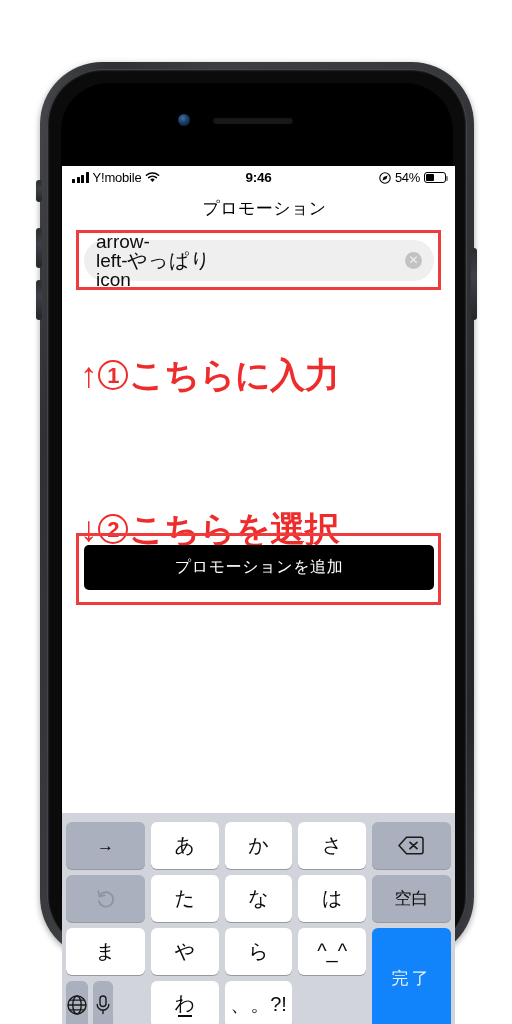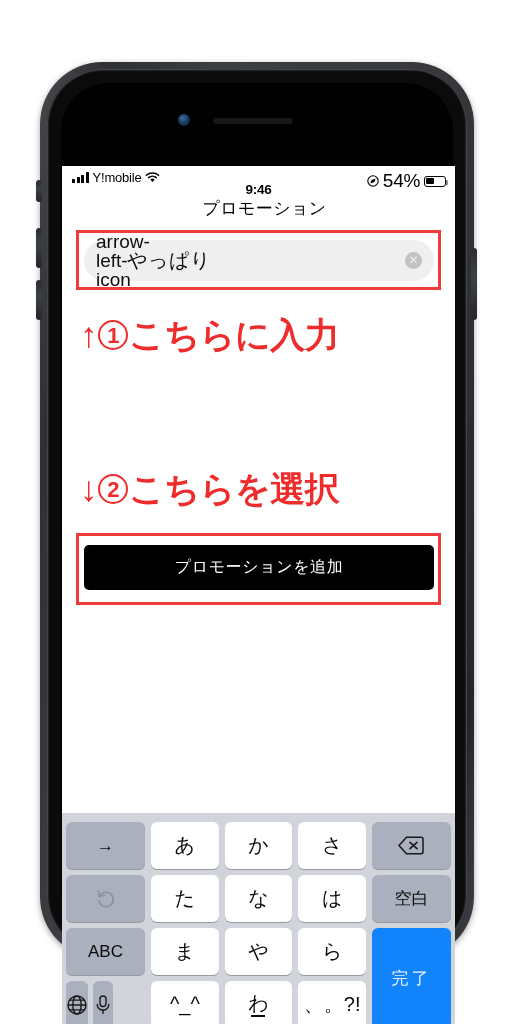--- a/index.html
+++ b/index.html
@@ -128,36 +128,36 @@
   .signal-bars i:nth-child(3){ height: 8.5px; }
   .signal-bars i:nth-child(4){ height: 11px; }
   #carrier-name {
     font-size: 13px;
     color: #000;
     letter-spacing: -0.2px;
   }
   #status-time {
     position: absolute;
     left: 0; right: 0;
-    top: 16px;
+    top: 4px;
     text-align: center;
     font-size: 13.5px;
     font-weight: bold;
     color: #000;
     letter-spacing: -0.2px;
   }
   #status-right {
     position: absolute;
     right: 9px;
     top: 4px;
     display: flex;
     align-items: center;
     gap: 4px;
   }
-  #battery-pct { font-size: 19px; color: #000; letter-spacing: -0.3px; }
+  #battery-pct { font-size: 13px; color: #000; letter-spacing: -0.3px; }
   #battery-shell {
     position: relative;
     width: 22px;
     height: 11px;
     border: 1.3px solid #000;
     border-radius: 3px;
     box-sizing: border-box;
   }
   #battery-fill {
     position: absolute;
@@ -244,20 +244,21 @@
   }
 
   
   .anno-text {
     position: absolute;
     color: #ee2c2c;
     font-weight: bold;
     font-size: 35px;
     letter-spacing: -0.5px;
     white-space: nowrap;
+    margin-top: 40px;
   }
   #anno-text-1 { left: 18px; top: 146px; }
   #anno-text-2 { left: 18px; top: 300px; }
   .anno-num {
     display: inline-block;
     border: 2.6px solid #ee2c2c;
     border-radius: 50%;
     width: 30px;
     height: 30px;
     line-height: 27px;
@@ -432,21 +433,20 @@
         <svg class="svg-ic" width="22" height="22" viewBox="0 0 22 22">
           <path d="M4.5 8.2 A7.2 7.2 0 1 1 3.9 13" fill="none" stroke="#8d93a1" stroke-width="1.7" stroke-linecap="round"></path>
           <path d="M3.4 3.2 L4.4 8.6 L9.6 7.3" fill="none" stroke="#8d93a1" stroke-width="1.7" stroke-linecap="round" stroke-linejoin="round"></path>
         </svg>
       </div>
       <div class="key">た</div>
       <div class="key">な</div>
       <div class="key">は</div>
       <div class="key fn">空白</div>
 
-      <div class="key fn">ABC</div>
       <div class="key">ま</div>
       <div class="key">や</div>
       <div class="key">ら</div>
       <div class="key blue done-key">完了</div>
 
       <div class="bottom-left-pair">
         <div class="key fn">
           <svg class="svg-ic" width="22" height="22" viewBox="0 0 22 22">
             <circle cx="11" cy="11" r="9" fill="none" stroke="#1a1a1a" stroke-width="1.4"></circle>
             <ellipse cx="11" cy="11" rx="4.2" ry="9" fill="none" stroke="#1a1a1a" stroke-width="1.4"></ellipse>

